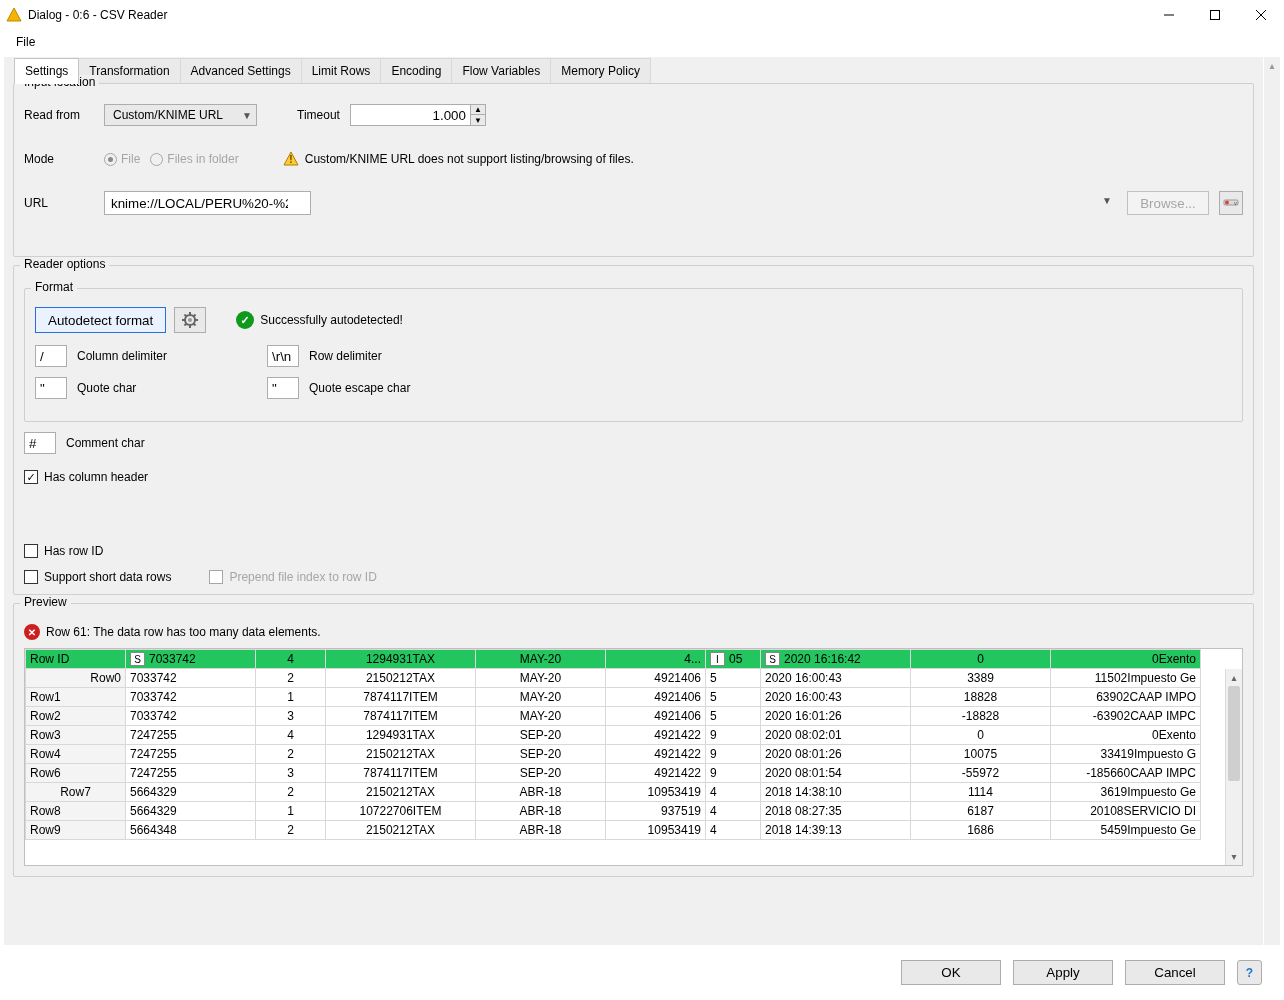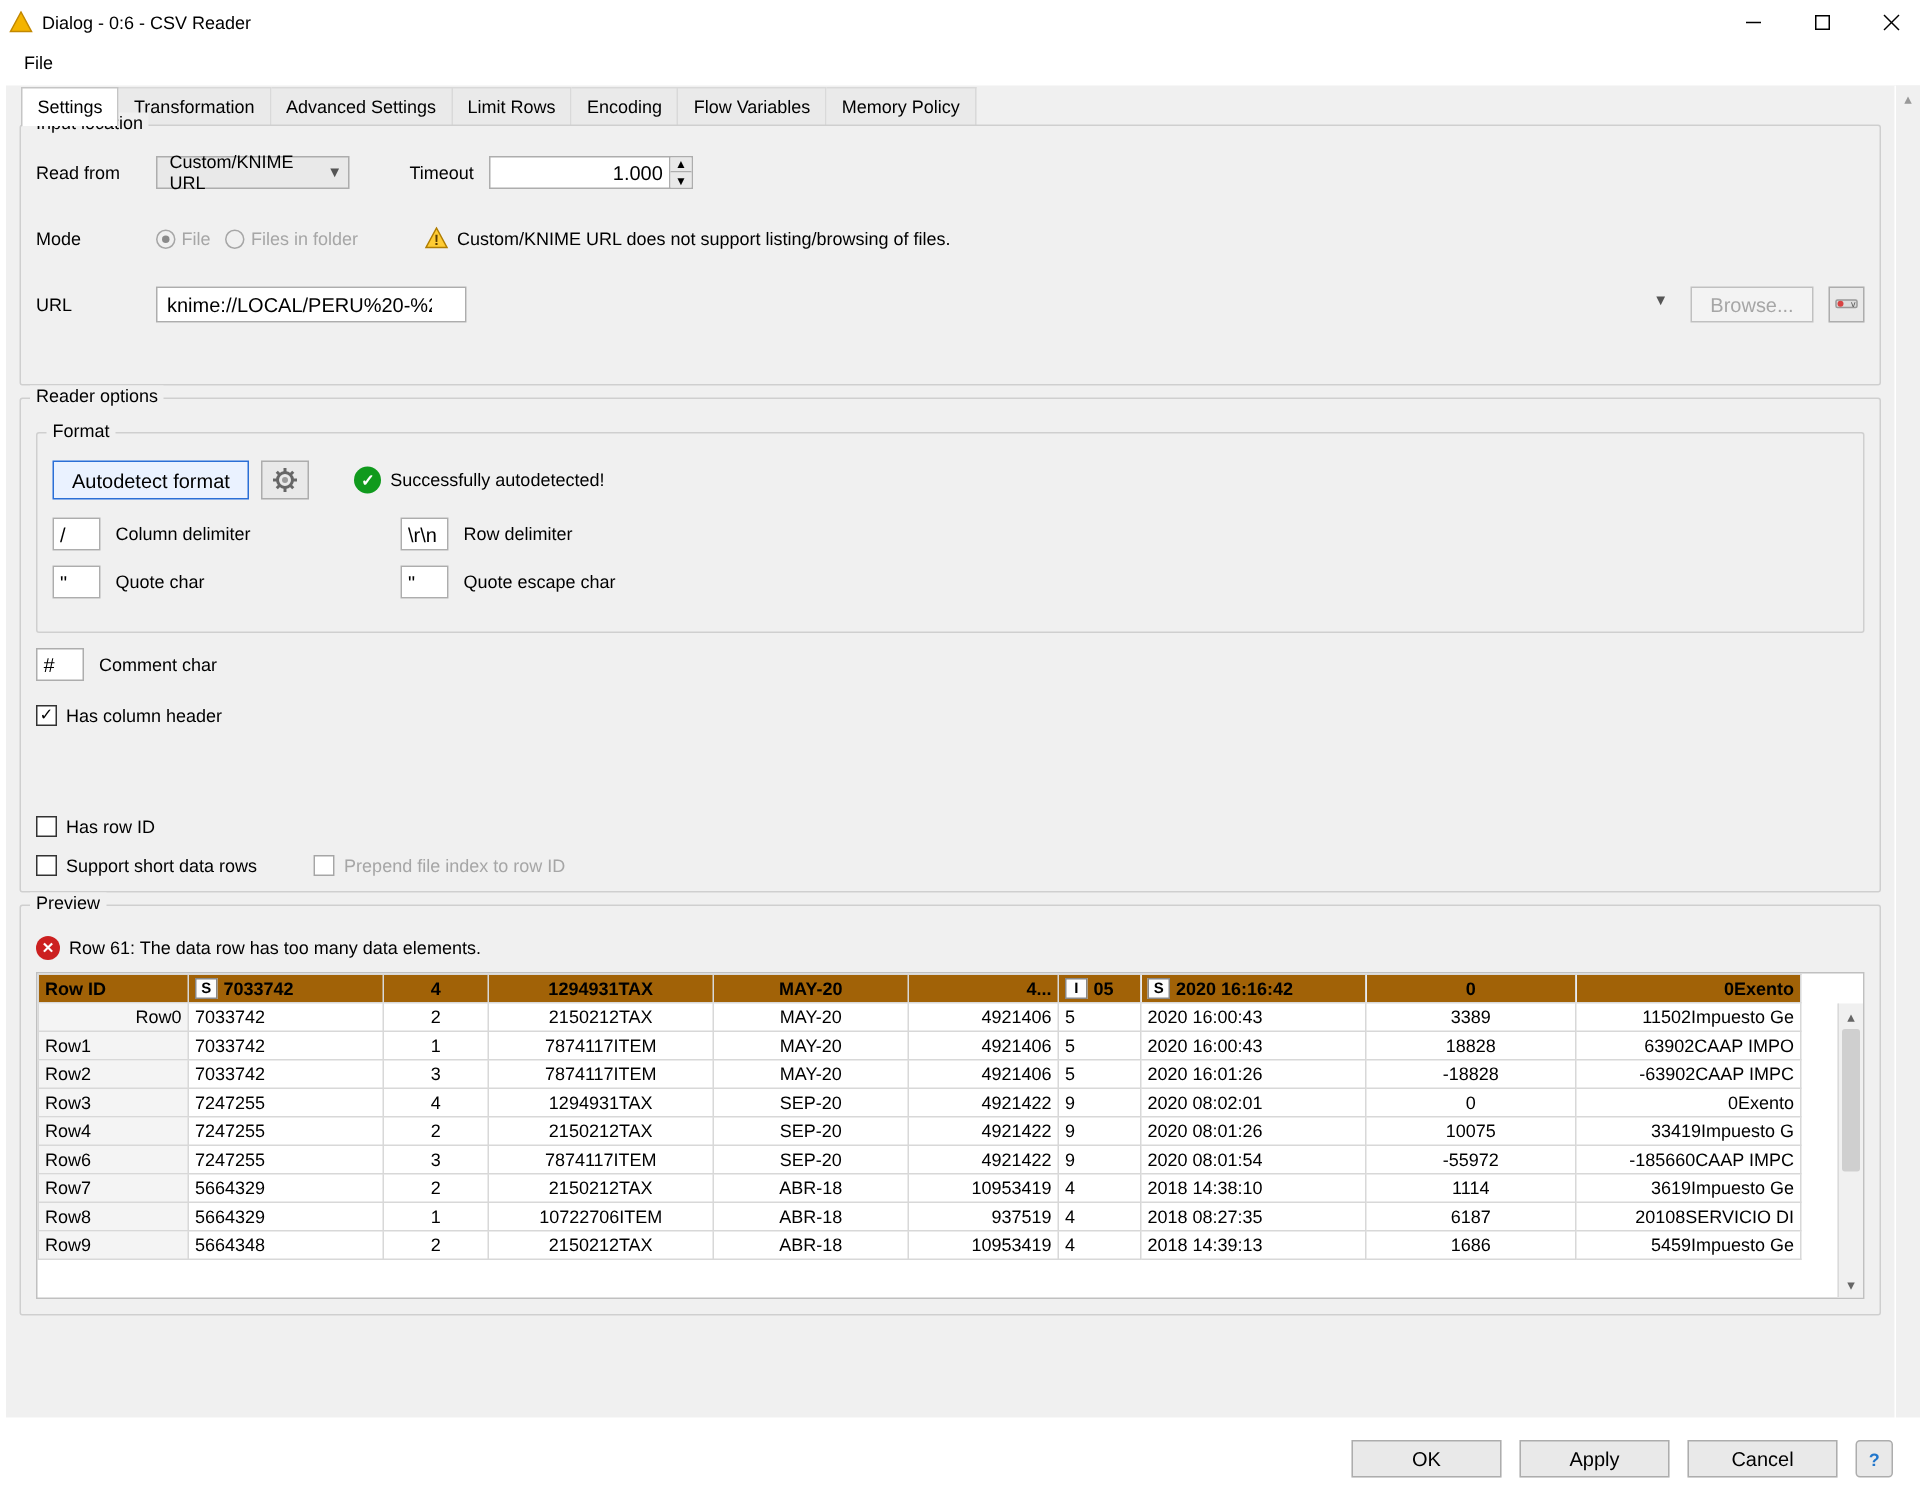--- a/index.html
+++ b/index.html
@@ -32,21 +32,21 @@
 
   
   .fs { position:relative; margin:4px 9px 8px; border:1px solid #cfcfcf; padding:16px 10px 10px; border-radius:2px; background:#f0f0f0;}
   .fs > legend { position:absolute; top:-9px; left:6px; padding:0 4px; background:#f0f0f0; font-size:12px; }
   .fs .fs { margin:6px 0 8px; }
 
   .row { display:flex; align-items:center; gap:10px; height:30px; }
   .lbl { width:70px; }
   .combo { display:inline-flex; align-items:center; justify-content:space-between; border:1px solid #adadad; background:#e9e9e9; height:22px; padding:0 4px 0 8px; }
   .combo span.chev { margin-left:8px; font-size:10px; color:#555; }
-  .combo.readfrom{ width:129px;justify-content:space-between;}
+  .combo.readfrom{ width:153px;justify-content:space-between;}
   input.text { height:22px; border:1px solid #adadad; background:#fff; padding:0 4px; }
   .spinner-wrap{display:inline-flex; align-items:stretch; height:22px;}
   .spinner-wrap input{width:120px; text-align:right; border-right:0;}
   .spinner-btns{display:flex;flex-direction:column;border:1px solid #adadad;}
   .spinner-btns span{height:10px;width:14px;display:flex;align-items:center;justify-content:center;font-size:8px;background:#e9e9e9;border-bottom:1px solid #adadad;}
   .spinner-btns span:last-child{border-bottom:0;}
 
   .radio { display:inline-flex; align-items:center; gap:4px; color:#a6a6a6; }
   .radio .dot{width:13px;height:13px;border-radius:50%;border:1px solid #a6a6a6;display:inline-flex;align-items:center;justify-content:center;}
   .radio.selected .dot::after{content:'';width:5px;height:5px;border-radius:50%;background:#8a8a8a;}
@@ -80,21 +80,21 @@
   .checks-row{display:flex;gap:60px;margin-top:6px;}
   .checks-row2{display:flex;gap:38px;margin-top:12px;}
 
   .err{display:flex;align-items:center;gap:6px;margin:4px 0 8px;}
   .err-circle{width:16px;height:16px;border-radius:50%;background:#cc2020;display:inline-flex;align-items:center;justify-content:center;color:#fff;font-size:10px;font-weight:bold;}
 
   
   .tbl-wrap{position:relative;height:218px;border:1px solid #c0c0c0;overflow:hidden;background:#fff;margin:0;}
   table{border-collapse:collapse;table-layout:fixed;width:1175px;}
   th,td{border:1px solid #d8d8d8;height:19px;padding:0 4px;font-size:12px;white-space:nowrap;overflow:hidden;}
-  thead th{background:#a16207;font-weight:bold;text-align:left;}
+  thead th{background:#22c55e;font-weight:normal;text-align:left;}
   tbody td:first-child{background:#f4f4f4;}
   tbody td{text-align:left;}
   .hdr-flex{display:flex;align-items:center;gap:4px;}
   .tag-s,.tag-i{display:inline-flex;align-items:center;justify-content:center;border:1px solid #888;width:15px;height:14px;font-size:10px;background:#fdfdfd;}
   .vscroll{position:absolute;right:0;top:20px;bottom:0;width:17px;background:#f0f0f0;border-left:1px solid #dadada;}
   .vscroll .arr{height:17px;display:flex;align-items:center;justify-content:center;color:#666;font-size:10px;}
   .vscroll .thumb{position:absolute;left:2px;right:2px;top:17px;height:95px;background:#cfcfcf;border-radius:2px;}
 
   
   .bottom-bar{position:absolute;left:0;right:0;bottom:0;height:55px;display:flex;align-items:center;justify-content:flex-end;gap:12px;padding:0 22px;background:#fff;}
@@ -404,21 +404,21 @@
                 <td style="text-align: center;">3</td>
                 <td style="text-align: center;">7874117ITEM</td>
                 <td style="text-align: center;">SEP-20</td>
                 <td style="text-align: right;">4921422</td>
                 <td style="text-align: left;">9</td>
                 <td style="text-align: left;">2020 08:01:54</td>
                 <td style="text-align: center;">-55972</td>
                 <td style="text-align: right;">-185660CAAP IMPC</td>
               </tr>
               <tr>
-                <td style="text-align: left;">Row7</td>
+                <td style="text-align: center;">Row7</td>
                 <td style="text-align: left;">5664329</td>
                 <td style="text-align: center;">2</td>
                 <td style="text-align: center;">2150212TAX</td>
                 <td style="text-align: center;">ABR-18</td>
                 <td style="text-align: right;">10953419</td>
                 <td style="text-align: left;">4</td>
                 <td style="text-align: left;">2018 14:38:10</td>
                 <td style="text-align: center;">1114</td>
                 <td style="text-align: right;">3619Impuesto Ge</td>
               </tr>

